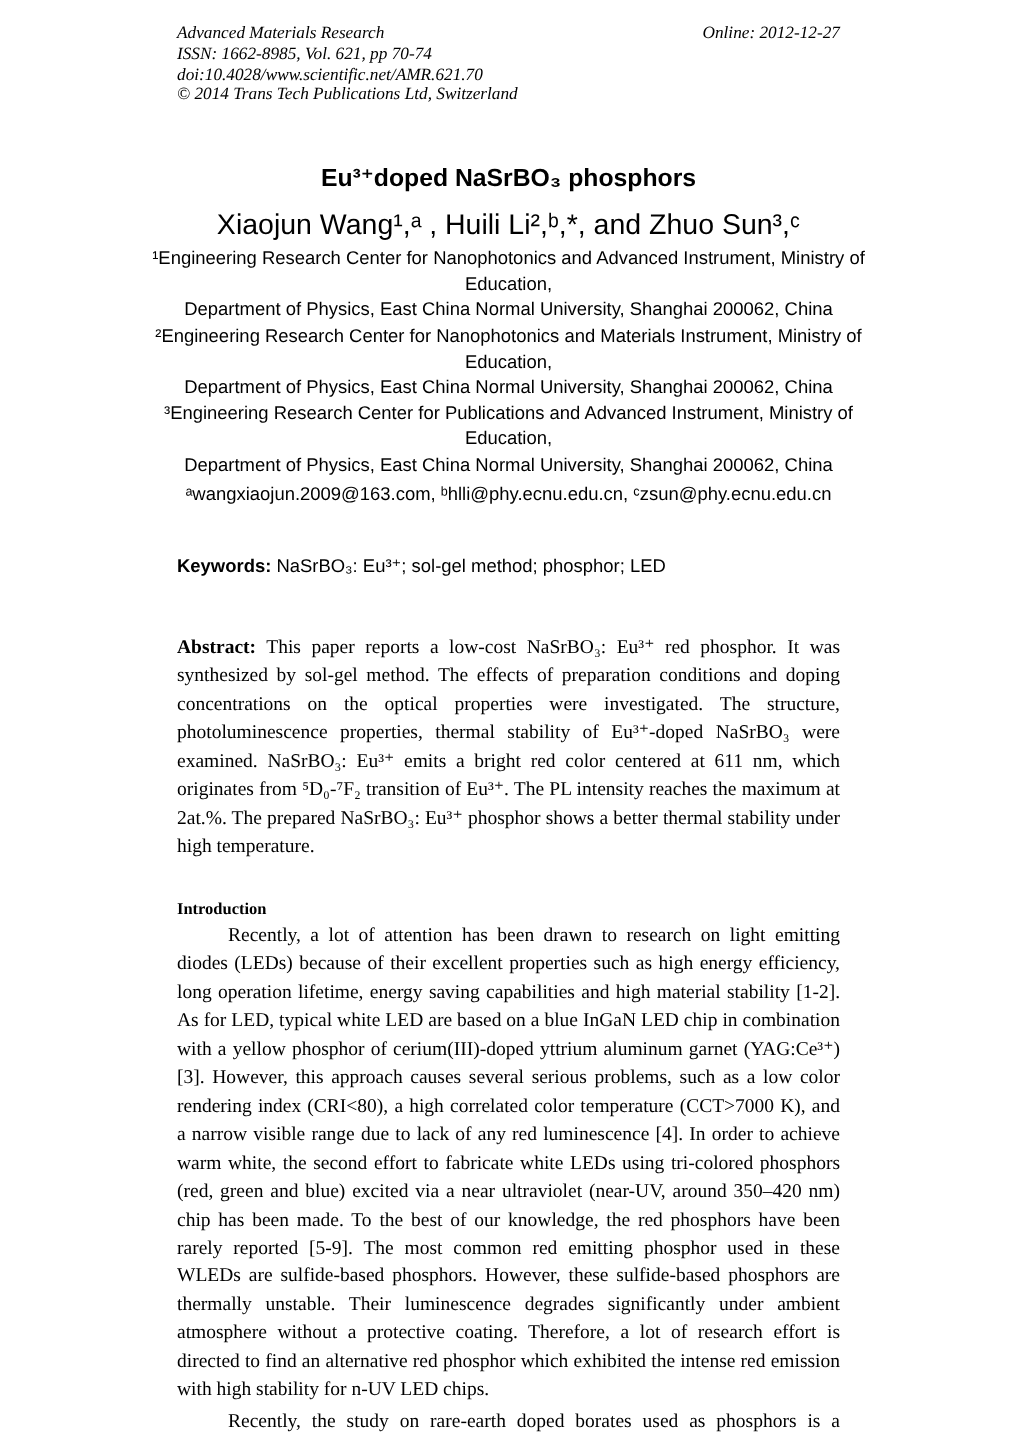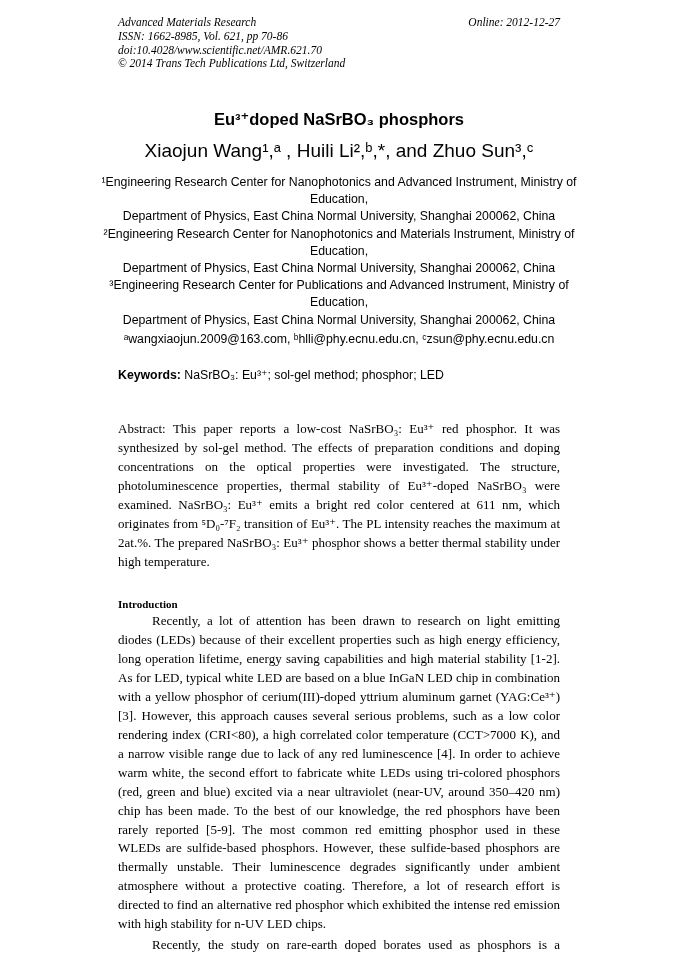--- a/index.html
+++ b/index.html
@@ -40,44 +40,44 @@
     font-family: "Liberation Sans", "DejaVu Sans", sans-serif;
     font-size: 19px;
     text-align: center;
     margin-top: 10px;
   }
   .affiliations {
     font-family: "Liberation Sans", "DejaVu Sans", sans-serif;
     font-size: 12.3px;
     line-height: 1.4;
     text-align: center;
-    margin: 12px -27px 0 -27px;
+    margin: 2px -27px 0 -27px;
   }
   .affiliation-block { margin: 0; }
   .emails-line {
     font-family: "Liberation Sans", "DejaVu Sans", sans-serif;
     font-size: 12.3px;
     text-align: center;
     margin-top: 2px;
   }
   
   .keywords-line {
     font-family: "Liberation Sans", "DejaVu Sans", sans-serif;
     font-size: 12.3px;
-    margin-top: 20px;
+    margin-top: 32px;
   }
   .keywords-line .label { font-weight: bold; }
   
   .abstract-para {
     font-size: 13px;
     line-height: 1.46;
     text-align: justify;
     margin: 38px 0 0 0;
   }
-  .abstract-para .label { font-weight: normal; }
+  .abstract-para .label { font-weight: bold; }
   .section-heading {
     font-size: 11px;
     font-weight: bold;
     margin: 26px 0 0 0;
   }
   .body-para {
     font-size: 13px;
     line-height: 1.46;
     text-align: justify;
     text-indent: 34px;
@@ -87,21 +87,21 @@
 </head>
 <body>
 
 <div class="page">
 
   <header class="journal-header">
     <div class="header-row">
       <span>Advanced Materials Research</span>
       <span>Online: 2012-12-27</span>
     </div>
-    <div>ISSN: 1662-8985, Vol. 621, pp 70-86</div>
+    <div>ISSN: 1662-8985, Vol. 621, pp 70-74</div>
     <div>doi:10.4028/www.scientific.net/AMR.621.70</div>
     <div>© 2014 Trans Tech Publications Ltd, Switzerland</div>
   </header>
 
   <h1 class="paper-title">
     <br>
     <span>Eu³⁺doped NaSrBO₃ phosphors</span>
   </h1>
 
   <div class="authors-line">Xiaojun Wang¹,ᵃ , Huili Li²,ᵇ,*, and Zhuo Sun³,ᶜ</div>

